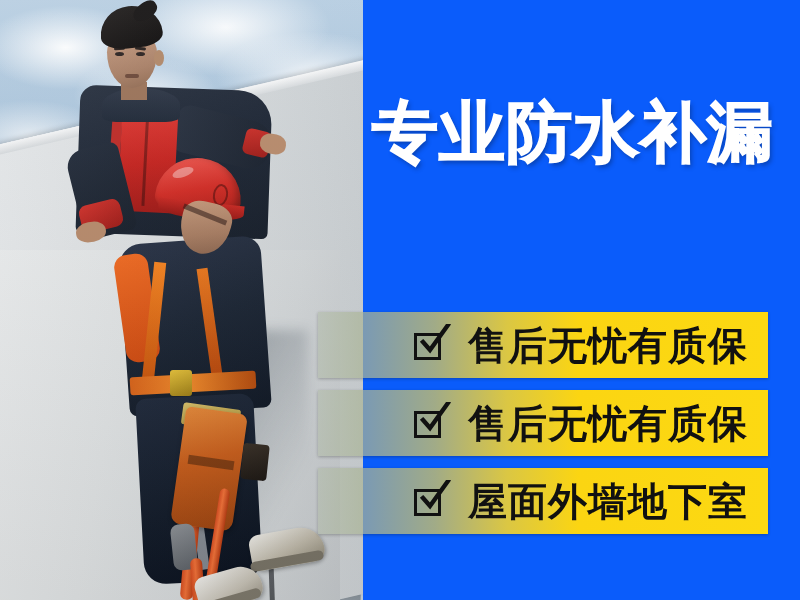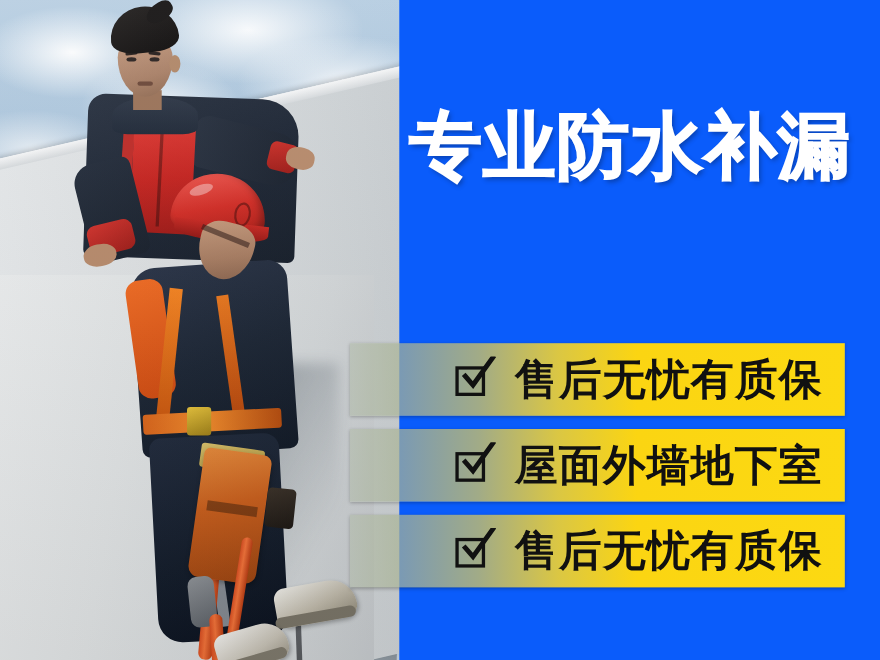--- a/index.html
+++ b/index.html
@@ -564,28 +564,28 @@
       <span class="feature-label">售后无忧有质保</span>
     </div>
 
     <div class="feature-bar">
       <span class="feature-check">
         <span class="chk-box"></span>
         <svg class="chk-mark" viewBox="0 0 34 34" aria-hidden="true">
           <path d="M6 18 L13 26 L31 1" fill="none" stroke="#111111" stroke-width="4.4" stroke-linecap="square" stroke-linejoin="miter"></path>
         </svg>
       </span>
-      <span class="feature-label">屋面外墙地下室</span>
+      <span class="feature-label">售后无忧有质保</span>
     </div>
 
     <div class="feature-bar">
       <span class="feature-check">
         <span class="chk-box"></span>
         <svg class="chk-mark" viewBox="0 0 34 34" aria-hidden="true">
           <path d="M6 18 L13 26 L31 1" fill="none" stroke="#111111" stroke-width="4.4" stroke-linecap="square" stroke-linejoin="miter"></path>
         </svg>
       </span>
-      <span class="feature-label">售后无忧有质保</span>
+      <span class="feature-label">屋面外墙地下室</span>
     </div>
 
   </div>
 
 </div>
 
 </body></html>

